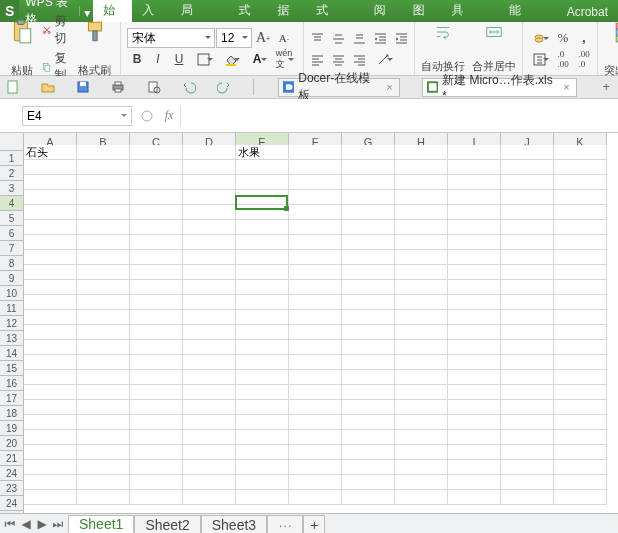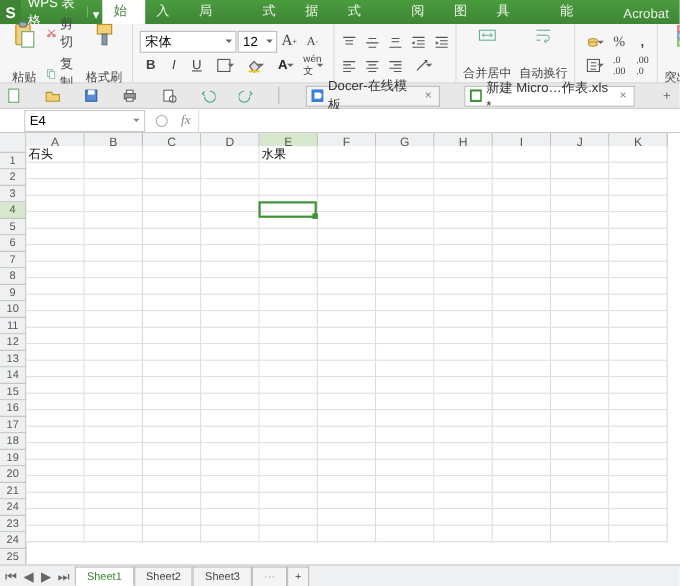--- a/index.html
+++ b/index.html
@@ -30,41 +30,41 @@
 .ibtn.dd::after{content:"";position:absolute;right:2px;top:8px;border:3px solid transparent;border-top-color:#666}
 .qat{height:23px;background:#e8e8e8;border-bottom:1px solid #c9c9c9;display:flex;align-items:center;padding:0 4px;gap:18px}
 .qbtn{width:18px;height:18px;display:flex;align-items:center;justify-content:center;cursor:pointer}
 .qbtn svg{width:14px;height:14px}
 .qsep{width:1px;height:16px;background:#bcbcbc;margin:0 2px}
 .doctab{height:19px;display:flex;align-items:center;padding:0 6px 0 4px;gap:4px;border:1px solid #bcbcbc;background:#f4f4f4;font-size:11px;color:#333;margin-left:4px;cursor:pointer}
 .doctab.active{background:#fff}
 .doctab .x{color:#888;font-size:11px;margin-left:4px;cursor:pointer}
 .doctab svg{width:12px;height:12px}
 .plus{width:16px;height:16px;display:flex;align-items:center;justify-content:center;color:#666;margin-left:4px;cursor:pointer}
-.fbar{height:22px;background:#fff;border-bottom:1px solid #c9c9c9;display:flex;align-items:center}
+.fbar{height:34px;background:#fff;border-bottom:1px solid #c9c9c9;display:flex;align-items:center}
 .namebox{width:110px;height:20px;border:1px solid #ccc;margin:0 4px 0 22px;display:flex;align-items:center;padding:0 4px;font-size:12px;background:#fff;position:relative}
 .namebox::after{content:"";position:absolute;right:4px;top:7px;border:3px solid transparent;border-top-color:#888}
 .fxico{width:16px;height:16px;margin:0 3px;display:flex;align-items:center;justify-content:center;color:#888;font-style:italic;font-family:serif;font-size:12px}
 .grid-wrap{flex:1;position:relative;overflow:hidden;background:#fff}
 .corner{position:absolute;left:0;top:0;width:24px;height:18px;background:#eef0f2;border-right:1px solid #bcbcbc;border-bottom:1px solid #bcbcbc}
 .colheads{position:absolute;left:24px;top:0;height:18px;display:flex}
 .ch{width:53px;height:18px;background:#eef0f2;border-right:1px solid #bcbcbc;border-bottom:1px solid #bcbcbc;display:flex;align-items:center;justify-content:center;font-size:11px;color:#555}
 .ch.sel{background:#d8e8cf}
 .rowheads{position:absolute;left:0;top:18px;width:24px}
 .rh{width:24px;height:15px;background:#eef0f2;border-right:1px solid #bcbcbc;border-bottom:1px solid #bcbcbc;display:flex;align-items:center;justify-content:center;font-size:10px;color:#555}
 .rh.sel{background:#d8e8cf}
 .cells{position:absolute;left:24px;top:12px}
 .crow{display:flex}
 .cell{width:53px;height:15px;border-right:1px solid #d9d9d9;border-bottom:1px solid #d9d9d9;font-size:11px;padding:0 2px;display:flex;align-items:center;color:#000;background:#fff;overflow:visible;white-space:nowrap}
 .selbox{position:absolute;border:2px solid #3f9238;pointer-events:none}
 .selbox::after{content:"";position:absolute;right:-3px;bottom:-3px;width:5px;height:5px;background:#3f9238}
 .sheetbar{height:20px;background:#eef0f2;border-top:1px solid #bcbcbc;display:flex;align-items:center}
 .navset{display:flex;padding:0 2px;gap:0}
 .nav{width:16px;height:16px;display:flex;align-items:center;justify-content:center;cursor:pointer;color:#666}
-.stab{height:18px;padding:0 10px;border:1px solid #bcbcbc;border-bottom:none;background:#f4f4f4;font-size:10px;color:#444;display:flex;align-items:center;margin-top:1px;cursor:pointer}
+.stab{height:18px;padding:0 10px;border:1px solid #bcbcbc;border-bottom:none;background:#f4f4f4;font-size:14px;color:#444;display:flex;align-items:center;margin-top:1px;cursor:pointer}
 .stab.active{background:#fff;color:#3e8534;border-bottom:1px solid #fff}
 .stab.dots{color:#888}
 .bigic{width:26px;height:26px}
 .bigic svg{width:26px;height:26px}
 </style>
 </head>
 <body>
 
 <div class="titlebar">
   <div class="logo">S</div>
@@ -222,33 +222,33 @@
           </div>
       </div>
     </div>
   </div>
 
   <div class="rgroup np">
     <div class="row">
       <div class="vbtn">
         <span class="ic">
             <svg viewBox="0 0 20 20">
-              <rect x="2" y="5" width="16" height="10" fill="none" stroke="#5a8"></rect>
-              <path d="M5 10h10M7 8l-2 2 2 2M13 8l2 2-2 2" stroke="#5a8" fill="none"></path>
+              <path d="M3 5h14M3 10h10a3 3 0 010 6h-2m0 0l2-2m-2 2l2 2M3 15h4" stroke="#5a8" fill="none"></path>
             </svg>
           </span>
-        <span class="lbl">合并居中</span>
+        <span class="lbl">自动换行</span>
       </div>
       <div class="vbtn">
         <span class="ic">
             <svg viewBox="0 0 20 20">
-              <path d="M3 5h14M3 10h10a3 3 0 010 6h-2m0 0l2-2m-2 2l2 2M3 15h4" stroke="#5a8" fill="none"></path>
+              <rect x="2" y="5" width="16" height="10" fill="none" stroke="#5a8"></rect>
+              <path d="M5 10h10M7 8l-2 2 2 2M13 8l2 2-2 2" stroke="#5a8" fill="none"></path>
             </svg>
           </span>
-        <span class="lbl">自动换行</span>
+        <span class="lbl">合并居中</span>
       </div>
     </div>
   </div>
 
   <div class="rgroup np">
     <div class="col">
       <div class="row">
         <div class="ibtn dd">
             <svg width="13" height="13">
               <ellipse cx="6" cy="5" rx="4" ry="2" fill="#f4d178" stroke="#b7922c"></ellipse>

